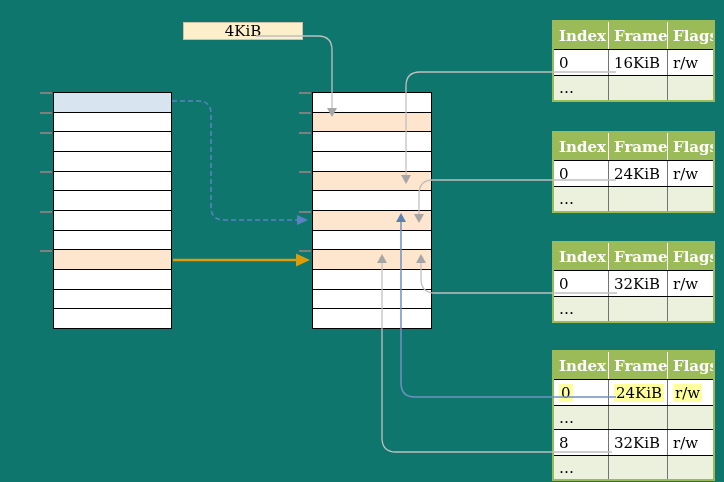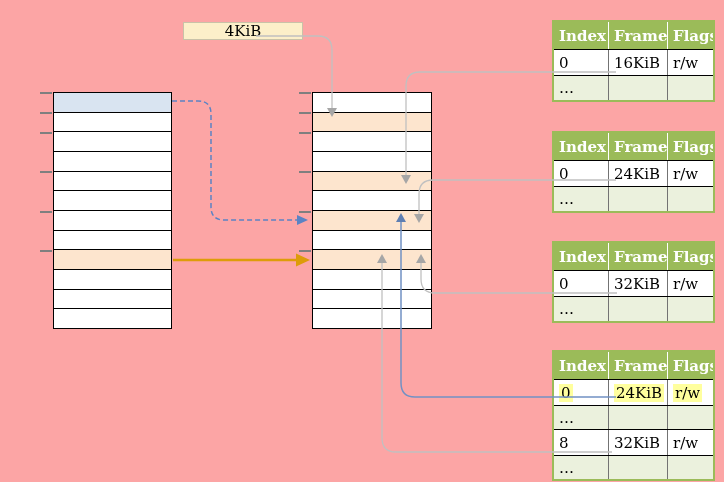--- a/index.html
+++ b/index.html
@@ -1,16 +1,16 @@
 <!DOCTYPE html>
 <html style="--green-header: #9bbb59; --green-row: #ebf1dd; --table-border: #9bbb59; --orange-row: #fde5ce; --blue-row: #d9e4f1; --cream-fill: #fcefc9; --cream-border: #c9c2a8; --yellow-highlight: #ffff9e; --gray-line: #c0c0c0; --gray-arrowhead: #a6a6a6; --blue-dashed: #5b83c4; --blue-line: #7191c4; --blue-arrowhead: #5e7fb3; --gold: #dd9c0a; --tick: #7f7f7f;"><head>
 <meta charset="utf-8">
 <style>
   html,body{margin:0;padding:0;background:#000;}
-  .canvas{position:relative;width:724px;height:482px;background:#fca5a5;overflow:hidden;
+  .canvas{position:relative;width:724px;height:482px;background:#0f766e;overflow:hidden;
           font-family:"DejaVu Serif", "Liberation Serif", serif;}
   
   .memtable{position:absolute;box-sizing:border-box;background:#fff;border:1px solid #000;
             display:flex;flex-direction:column;}
   #vm-table{left:53px;top:92px;width:119px;height:237px;}
   #pm-table{left:312px;top:92px;width:120px;height:237px;}
   .memrow{flex:1;}
   .memrow + .memrow{border-top:1px solid #000;}
   .row-blue{background:var(--blue-row);}
   .row-orange{background:var(--orange-row);}

